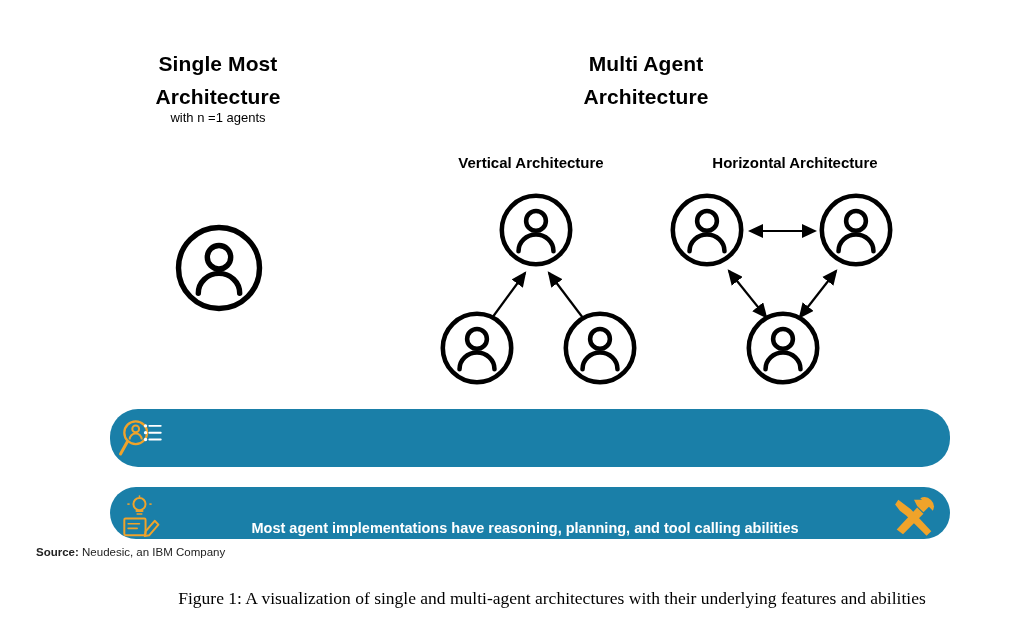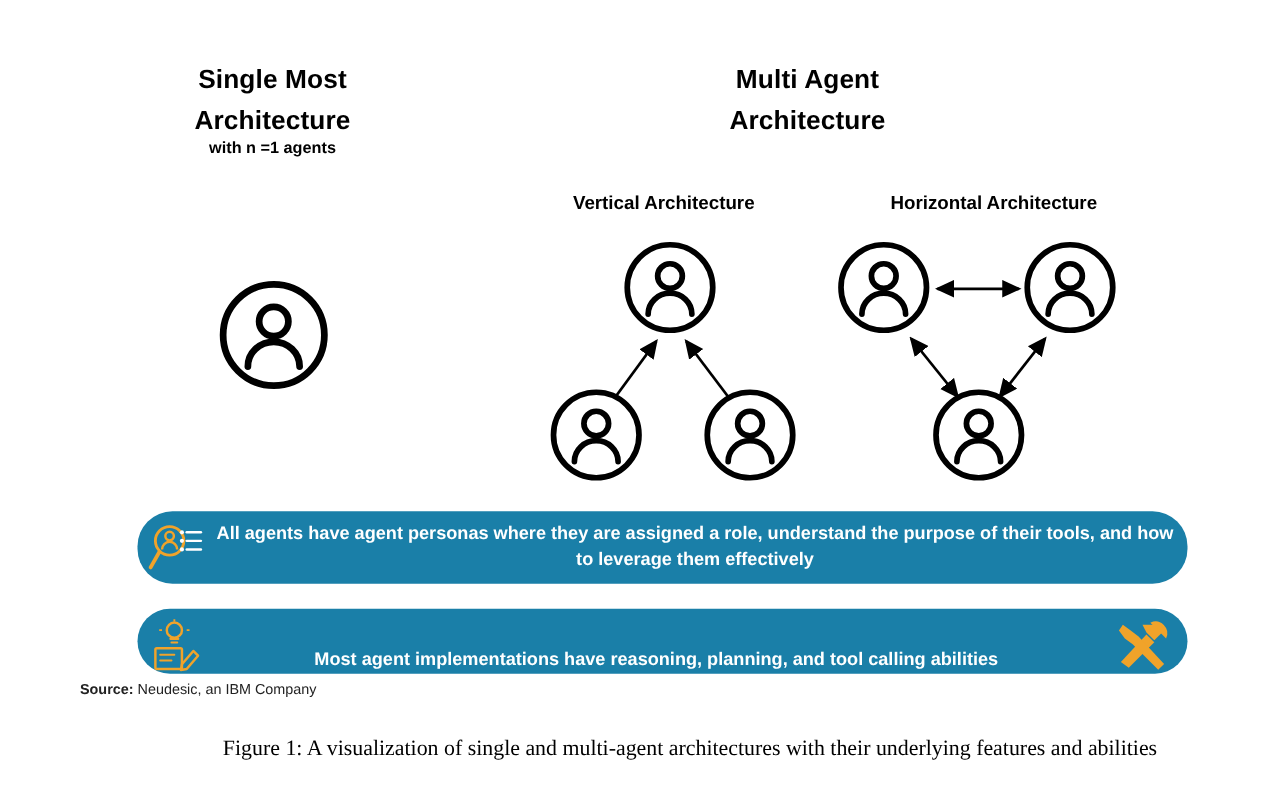--- a/index.html
+++ b/index.html
@@ -40,21 +40,21 @@
     line-height: 1.3;
   }
   .sub-title {
     position: absolute;
     text-align: center;
     font-weight: bold;
     font-size: 15px;
   }
 
   #single-title { left: 120px; top: 48px; width: 196px; }
-  #single-sub   { left: 120px; top: 110px; width: 196px; font-weight: bold; }
+  #single-sub   { left: 120px; top: 110px; width: 196px; }
   #multi-title  { left: 546px; top: 48px; width: 200px; }
   #multi-sub    { left: 546px; top: 110px; width: 200px; }
   #vertical-title   { left: 431px; top: 154px; width: 200px; }
   #horizontal-title { left: 695px; top: 154px; width: 200px; }
 
   
   .agent {
     position: absolute;
   }
   .agent svg { display: block; }
@@ -104,21 +104,20 @@
     align-items: center;
   }
 
   
   .source {
     position: absolute;
     left: 36px;
     top: 546px;
     font-size: 11.5px;
     color: #222222;
-    margin-left: 28px;
   }
   .source b { font-weight: bold; }
 
   
   .caption {
     position: absolute;
     left: 0;
     top: 588px;
     width: 1024px;
     text-align: center;
@@ -227,21 +226,20 @@
         <path d="M15 31 a8 8 0 0 1 16 0" fill="none" stroke="#f0a32a" stroke-width="2.6"></path>
         <line x1="12" y1="34" x2="3" y2="50" stroke="#f0a32a" stroke-width="4" stroke-linecap="round"></line>
         <line x1="41" y1="13" x2="56" y2="13" stroke="#ffffff" stroke-width="2.6" stroke-linecap="round"></line>
         <line x1="41" y1="22" x2="56" y2="22" stroke="#ffffff" stroke-width="2.6" stroke-linecap="round"></line>
         <line x1="41" y1="31" x2="56" y2="31" stroke="#ffffff" stroke-width="2.6" stroke-linecap="round"></line>
         <circle cx="36" cy="13" r="2.2" fill="#ffffff"></circle>
         <circle cx="36" cy="22" r="2.2" fill="#ffffff"></circle>
         <circle cx="36" cy="31" r="2.2" fill="#ffffff"></circle>
       </svg>
     </div>
-    <div class="banner-text">All agents have agent personas where they are assigned a role, understand the purpose of their tools, and how to leverage them effectively</div>
   </div>
 
   <div class="banner" id="banner-2">
     <div class="banner-icon">
       <svg width="46" height="44" viewBox="0 0 60 58">
         <circle cx="28" cy="12" r="8" fill="none" stroke="#f0a32a" stroke-width="2.6"></circle>
         <line x1="24" y1="21" x2="32" y2="21" stroke="#f0a32a" stroke-width="2.6" stroke-linecap="round"></line>
         <line x1="25" y1="25" x2="31" y2="25" stroke="#f0a32a" stroke-width="2.2" stroke-linecap="round"></line>
         <line x1="28" y1="0.5" x2="28" y2="3" stroke="#f0a32a" stroke-width="2"></line>
         <line x1="15" y1="12" x2="12" y2="12" stroke="#f0a32a" stroke-width="2"></line>

